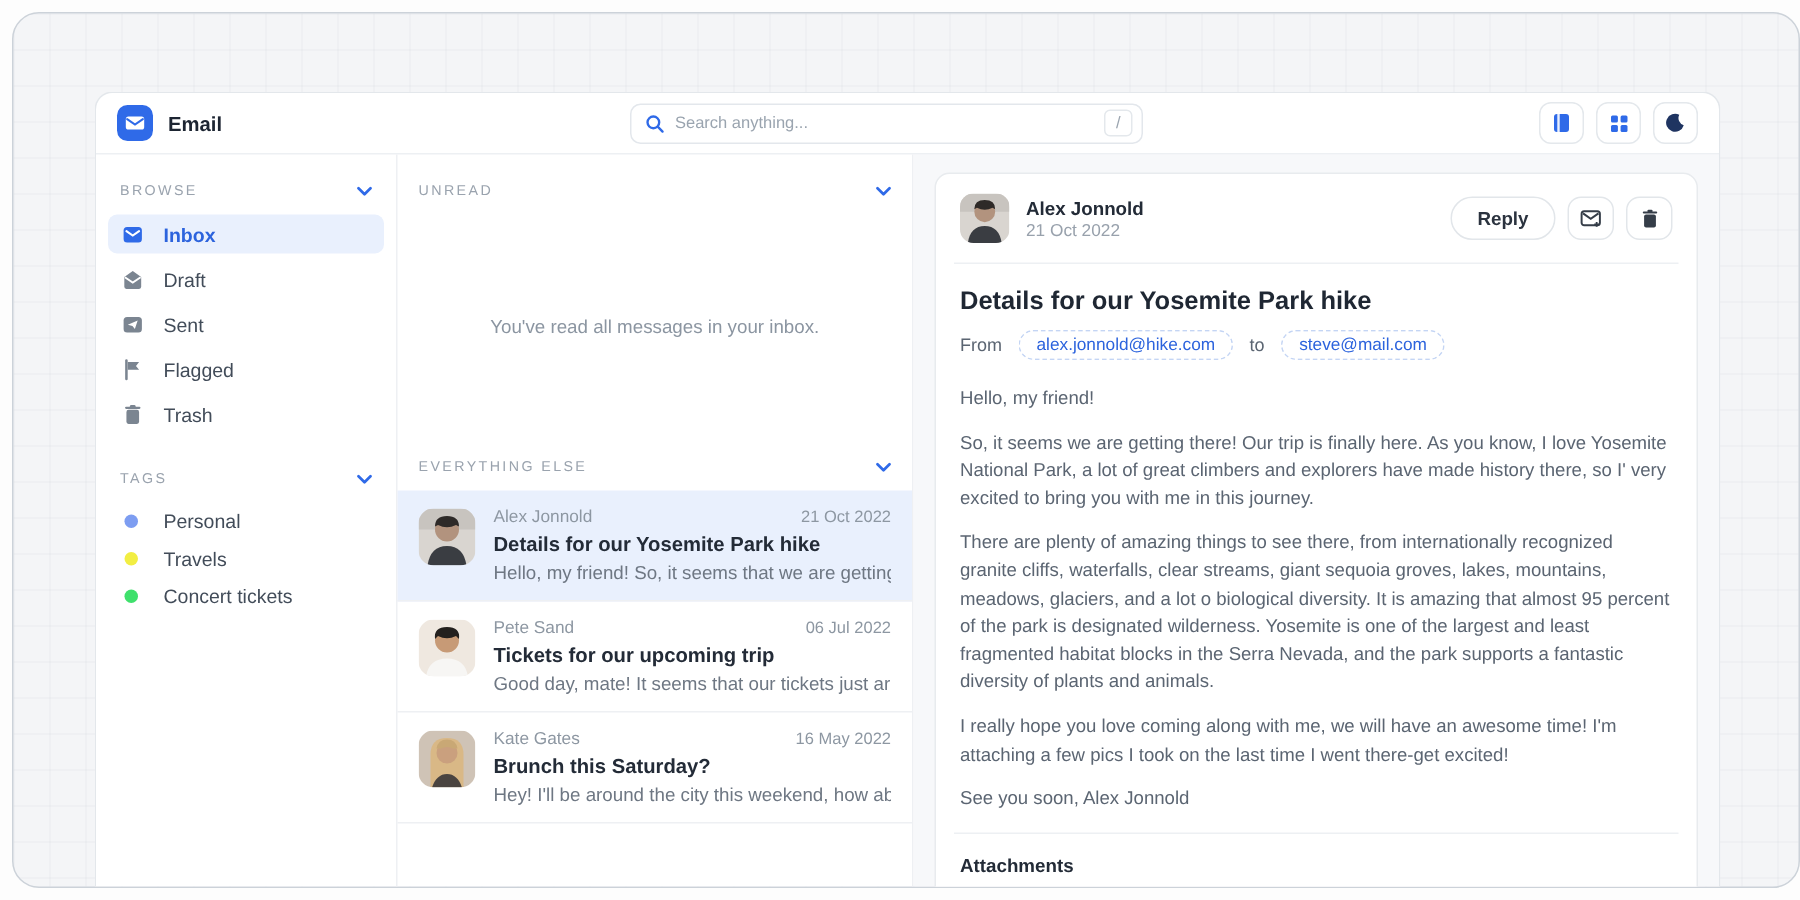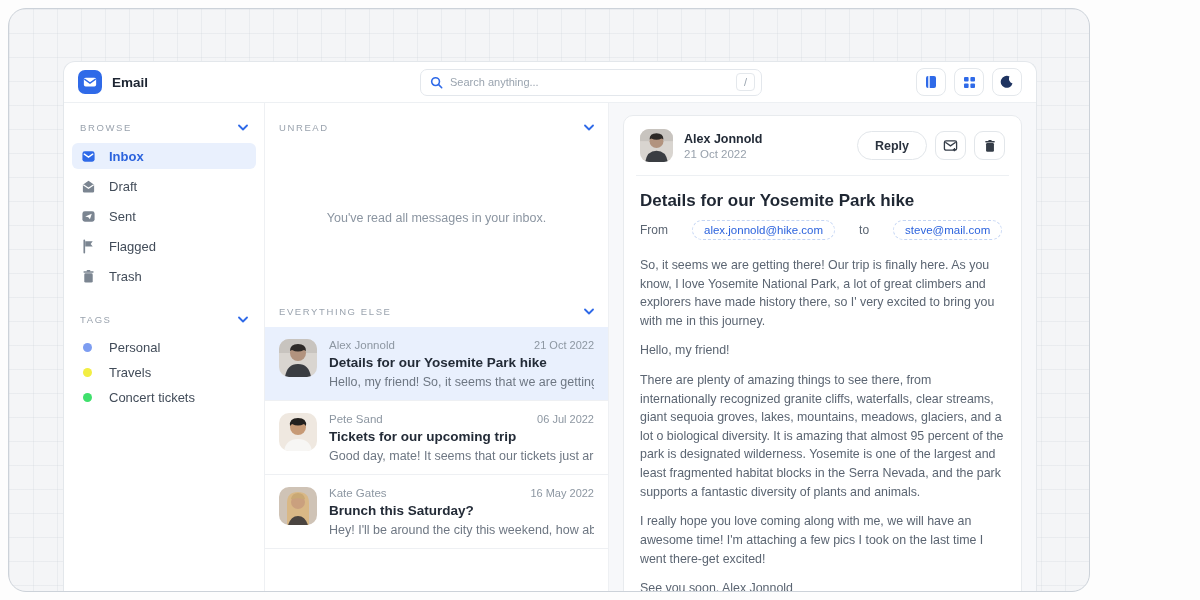--- a/index.html
+++ b/index.html
@@ -1,19 +1,19 @@
 <!DOCTYPE html>
 <html><head>
 <meta charset="utf-8">
 <style>
   * { margin:0; padding:0; box-sizing:border-box; }
   html,body { width:1200px; height:600px; background:#fdfdfd; font-family:"Liberation Sans", sans-serif; overflow:hidden; }
 
   .frame {
-    position:absolute; left:8px; top:8px; width:1082px; height:584px;
+    position:absolute; left:8px; top:8px; width:1192px; height:584px;
     border:1px solid #ccd2d9; border-radius:18px;
     background:
       linear-gradient(to right, rgba(205,211,219,.28) 1px, transparent 1px) 0 0/24px 24px,
       linear-gradient(to bottom, rgba(205,211,219,.28) 1px, transparent 1px) 0 0/24px 24px,
       #f4f5f7;
     overflow:hidden;
   }
 
   .app {
     position:absolute; left:54px; right:52px; top:52px; bottom:0;
@@ -100,21 +100,21 @@
   .detail-sender { font-size:12.5px; font-weight:bold; color:#232b37; }
   .detail-date { font-size:11.5px; color:#98a1ac; margin-top:2px; }
   .detail-actions { margin-left:auto; display:flex; gap:8px; align-items:center; }
   .reply-btn {
     height:29px; padding:0 17px; border:1px solid #e2e6ea; border-radius:15px; background:#fff;
     font-size:12.5px; font-weight:bold; color:#2b333f; cursor:pointer; font-family:"Liberation Sans", sans-serif;
   }
   .sq-btn { width:31px; height:29px; border:1px solid #e2e6ea; border-radius:9px; background:#fff; display:flex; align-items:center; justify-content:center; cursor:pointer; }
   .divider { border:none; border-top:1px solid #edf0f3; margin:13px -4px 0; }
   .subject-line { font-size:17px; font-weight:bold; color:#1f2733; margin-top:15px; }
-  .fromto { display:flex; align-items:center; gap:24px; margin-top:9px; font-size:12px; color:#5b6572; }
+  .fromto { display:flex; align-items:center; gap:11px; margin-top:9px; font-size:12px; color:#5b6572; }
   .pill {
     padding:3px 11px; border:1px dashed #c4d5f4; border-radius:999px;
     color:#2c63dd; font-size:11.5px; cursor:pointer;
   }
   .body-text { margin-top:16px; }
   .body-text p { font-size:12.4px; line-height:1.5; color:#5b6572; margin-bottom:11px; }
   .body-text p:last-child { margin-bottom:2px; }
   .attach-label { font-size:12.5px; font-weight:bold; color:#232b37; margin-top:14px; }
 </style>
 </head>
@@ -354,22 +354,22 @@
           <div class="subject-line">Details for our Yosemite Park hike</div>
 
           <div class="fromto">
             <span>From</span>
             <span class="pill">alex.jonnold@hike.com</span>
             <span>to</span>
             <span class="pill">steve@mail.com</span>
           </div>
 
           <div class="body-text">
+            <p>Hello, my friend!</p>
             <p>So, it seems we are getting there! Our trip is finally here. As you know, I love Yosemite National Park, a lot of great climbers and explorers have made history there, so I' very excited to bring you with me in this journey.</p>
-            <p>Hello, my friend!</p>
             <p>There are plenty of amazing things to see there, from internationally recognized granite cliffs, waterfalls, clear streams, giant sequoia groves, lakes, mountains, meadows, glaciers, and a lot o biological diversity. It is amazing that almost 95 percent of the park is designated wilderness. Yosemite is one of the largest and least fragmented habitat blocks in the Serra Nevada, and the park supports a fantastic diversity of plants and animals.</p>
             <p>I really hope you love coming along with me, we will have an awesome time! I'm attaching a few pics I took on the last time I went there-get excited!</p>
             <p>See you soon, Alex Jonnold</p>
           </div>
 
           <hr class="divider">
 
           <div class="attach-label">Attachments</div>
 
         </div>

